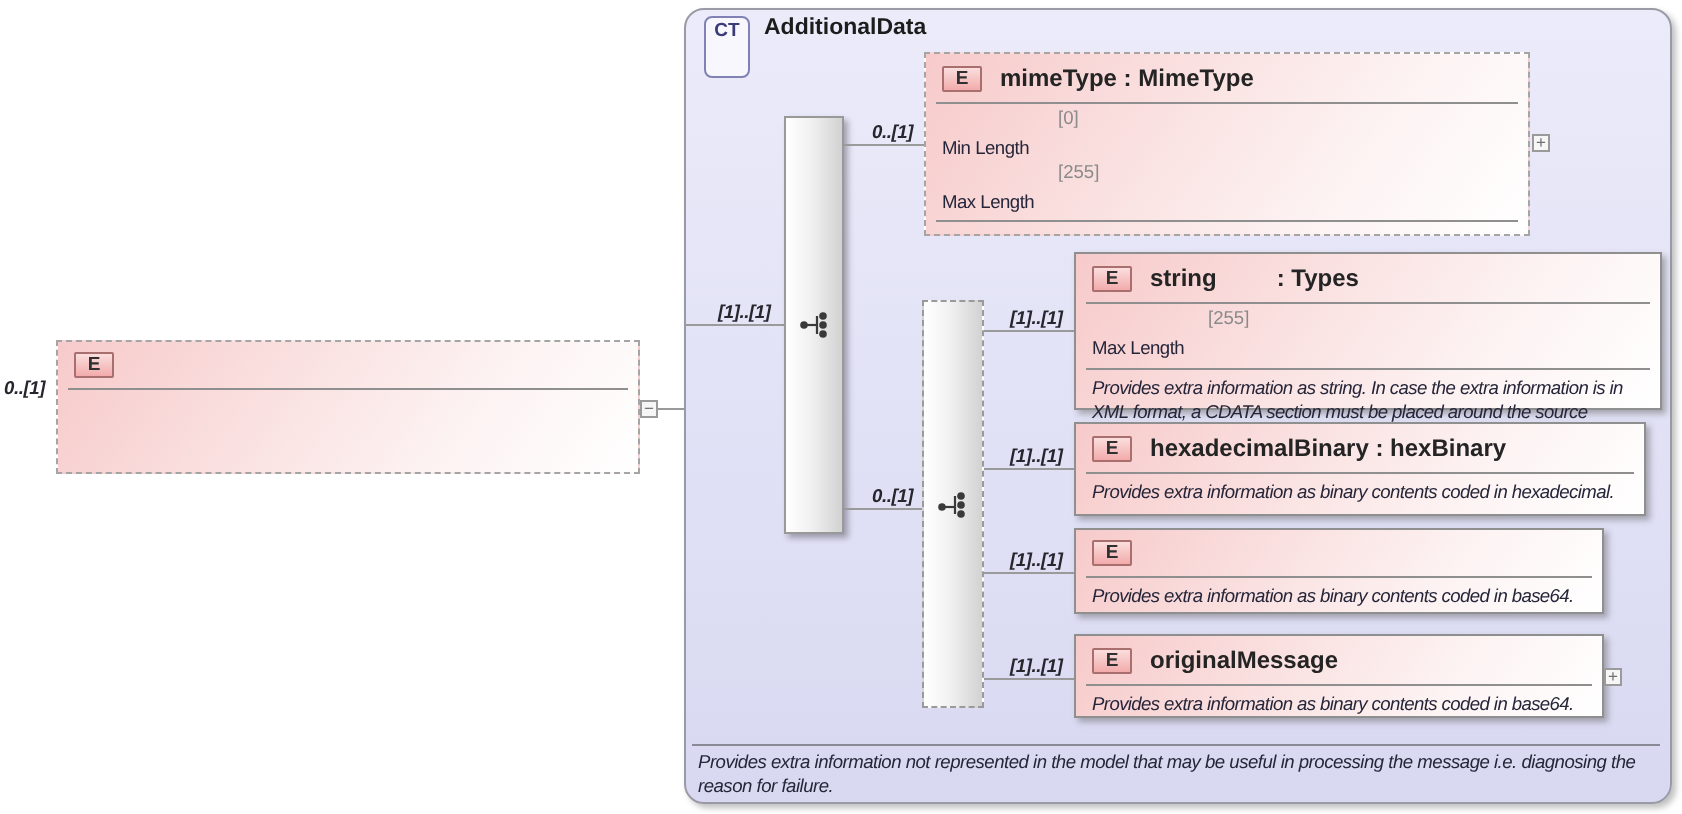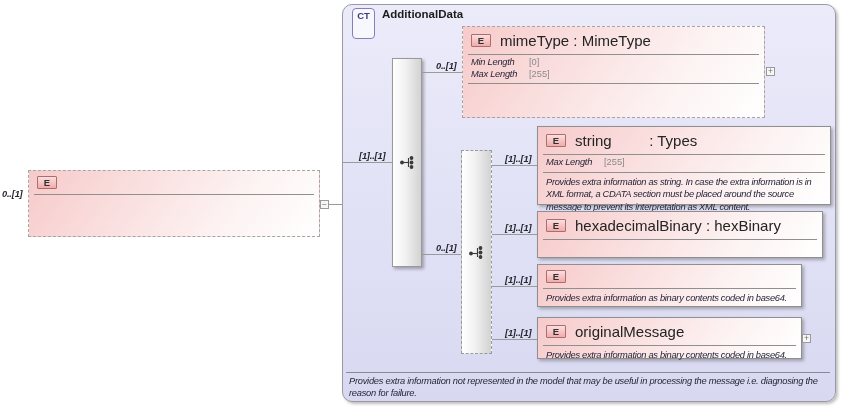--- a/index.html
+++ b/index.html
@@ -52,25 +52,25 @@
   }
   .ebox.solid { border:1px solid #8f8f8f; box-shadow:2px 2px 3px rgba(90,90,90,0.45); }
   .ebox.dashed { border:1px dashed #a5a5a5; }
   .ehead { display:flex; align-items:center; padding:5px 8px 3px 8px; }
   .ebadge {
     width:20px; height:13px; margin-right:9px; flex:0 0 auto;
     border:1px solid #a96f6f; border-radius:1px;
     background:linear-gradient(180deg,#fbdede 0%,#f2abab 100%);
     color:#303030; font-size:9.5px; font-weight:bold; line-height:11px; text-align:center;
   }
-  .etitle { font-size:15px; font-weight:normal; color:#242424; white-space:pre; }
+  .etitle { font-size:12px; font-weight:bold; color:#242424; white-space:pre; }
   .esep { border-top:1px solid #8f8f8f; margin:2px 5px 0 5px; }
   .efacets { padding:2px 8px 1px 8px; }
   .efacet-row { display:grid; grid-template-columns:58px 1fr; }
-  .efacet-label { font-style:italic; font-size:9.3px; line-height:11.5px; color:#26263a; letter-spacing:-0.25px; }
+  .efacet-label { font-size:9.3px; line-height:11.5px; color:#26263a; letter-spacing:-0.25px;margin-top:15px; }
   .efacet-value { font-size:9.3px; line-height:11.5px; color:#8a8a8a; }
   .edoc {
     padding:3px 8px 3px 8px; font-style:italic; font-size:9.3px; line-height:12.5px;
     letter-spacing:-0.3px; color:#26263a;
   }
   .icon-svg { display:block; }
 </style>
 </head>
 <body>
 
@@ -164,20 +164,21 @@
   </div>
 
   <div class="hline" style="left:492px; top:234px; width:45px;"></div>
   <span class="card-lbl" style="left:505px; top:223px;">[1]..[1]</span>
   <div class="ebox solid" style="left:537px; top:211px; width:286px; height:47px;">
     <div class="ehead">
       <span class="ebadge">E</span>
       <span class="etitle">hexadecimalBinary : hexBinary</span>
     </div>
     <div class="esep"></div>
+    <div class="edoc">Provides extra information as binary contents coded in hexadecimal.</div>
   </div>
 
   <div class="hline" style="left:492px; top:286px; width:45px;"></div>
   <span class="card-lbl" style="left:505px; top:275px;">[1]..[1]</span>
   <div class="ebox solid" style="left:537px; top:264px; width:265px; height:43px;">
     <div class="ehead">
       <span class="ebadge">E</span>
     </div>
     <div class="esep"></div>
     <div class="edoc">Provides extra information as binary contents coded in base64.</div>

